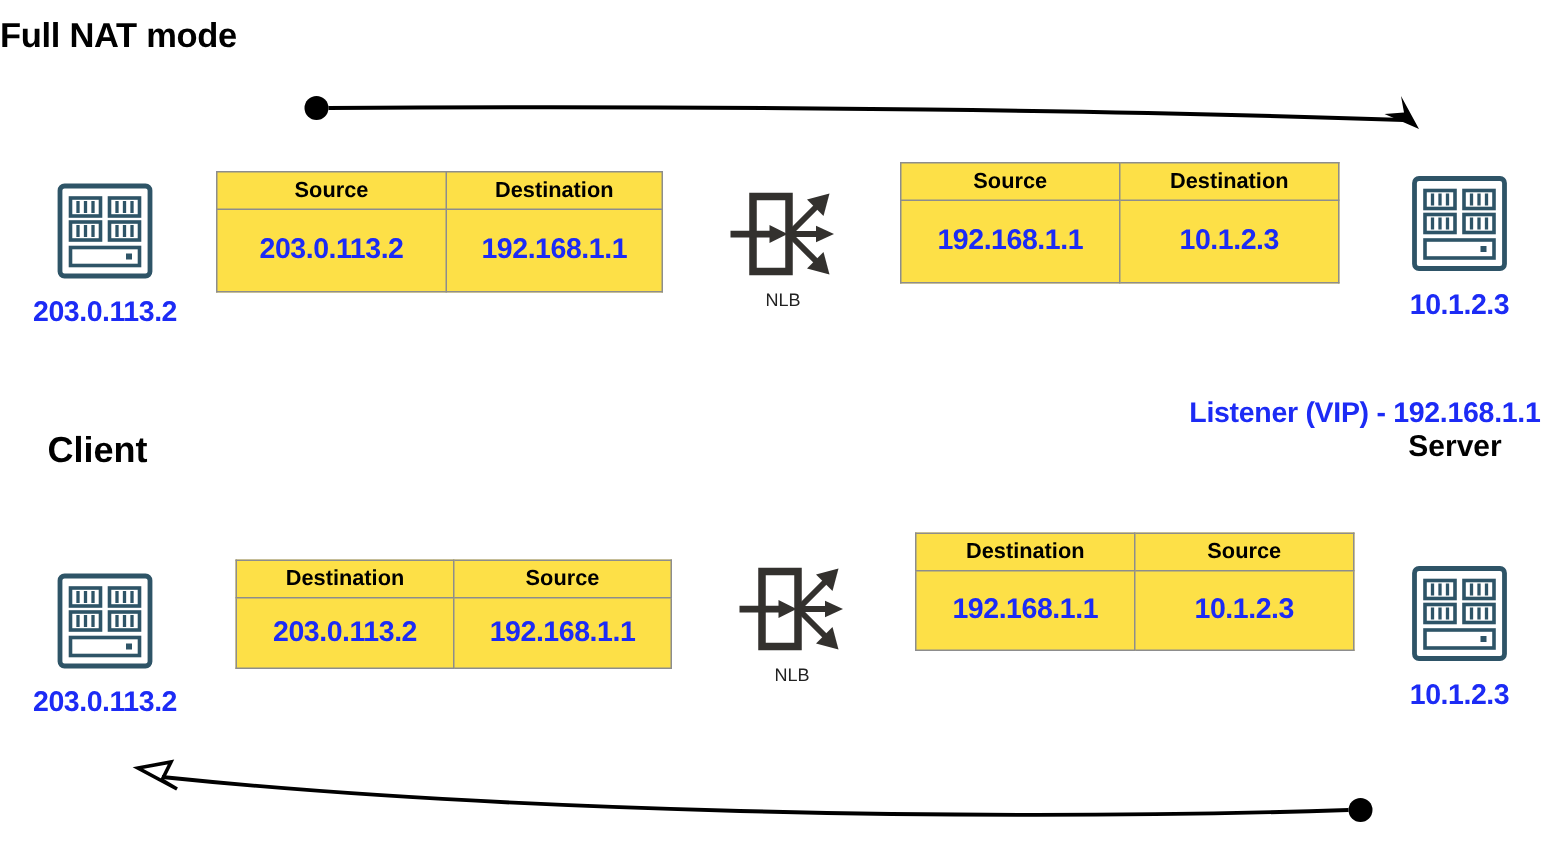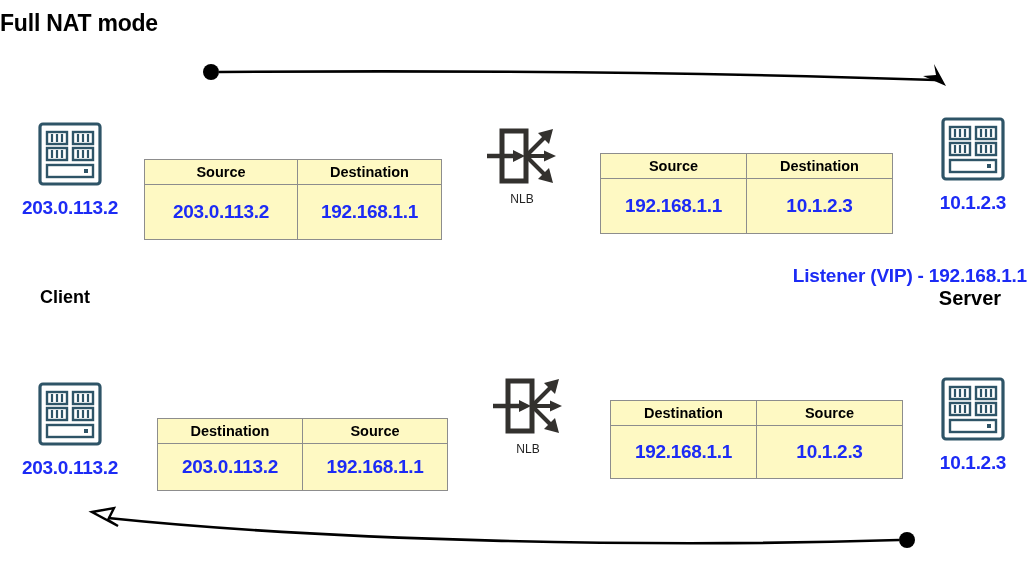--- a/index.html
+++ b/index.html
@@ -30,22 +30,21 @@
   
   #arrow-layer {
     left: 0; top: 0; width: 1027px; height: 562px;
     pointer-events: none;
   }
 
   
   .pkt-table {
     border-collapse: collapse;
     table-layout: fixed;
-    background: #fef9c3;
-    margin-top: 45px;
+    background: #fde047;
   }
   .pkt-table th, .pkt-table td {
     border: 1px solid #8d8d8d;
     text-align: center;
     padding: 0;
   }
   .pkt-table th {
     font-size: 14.5px;
     font-weight: bold;
     color: #000;
@@ -108,21 +107,21 @@
     left: 0; top: 265px; width: 1027px;
     text-align: right;
     font-size: 19px;
     font-weight: bold;
     color: #1c2bf5;
     letter-spacing: -0.2px;
   }
   #label-client {
     left: 0px; top: 287px; width: 130px;
     text-align: center;
-    font-size: 18px;
+    font-size: 24px;
     font-weight: bold;
     color: #000;
   }
   #label-server {
     left: 905px; top: 287px; width: 130px;
     text-align: center;
     font-size: 20px;
     font-weight: bold;
     color: #000;
   }

